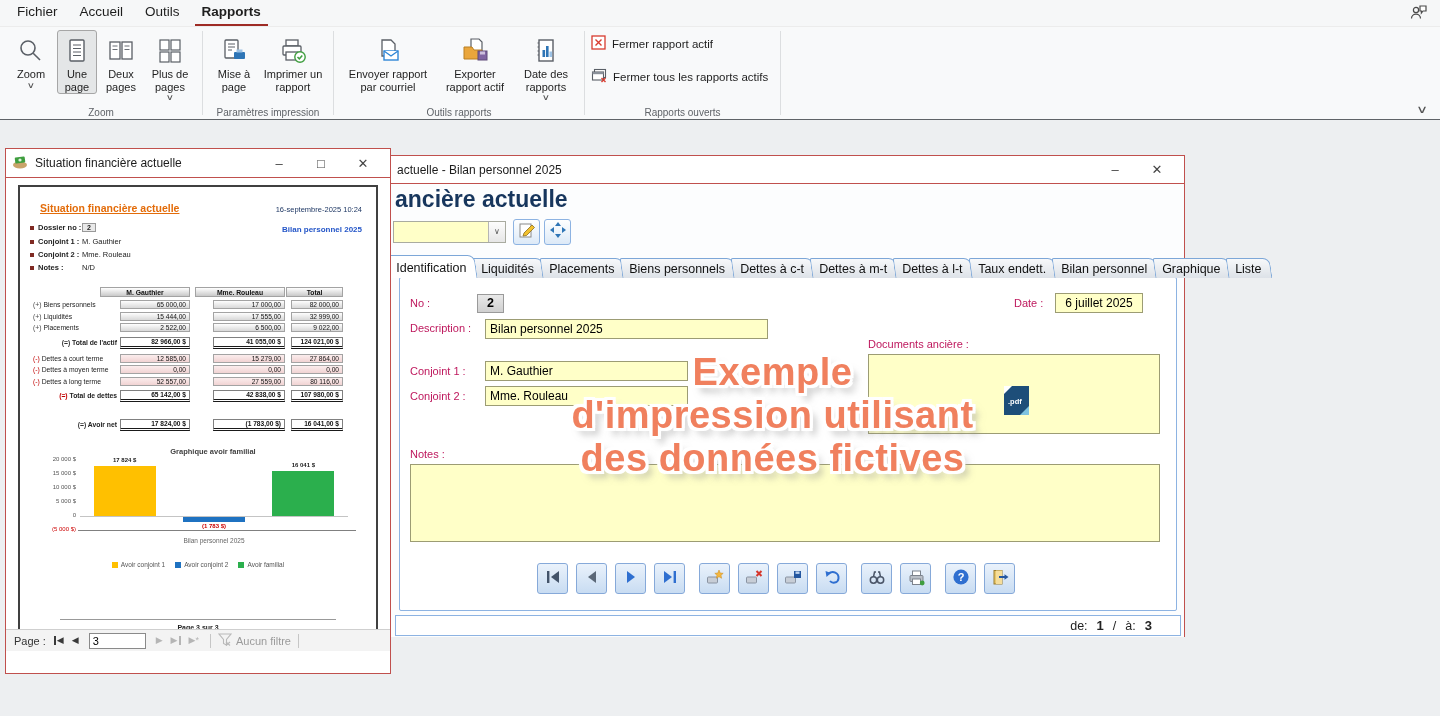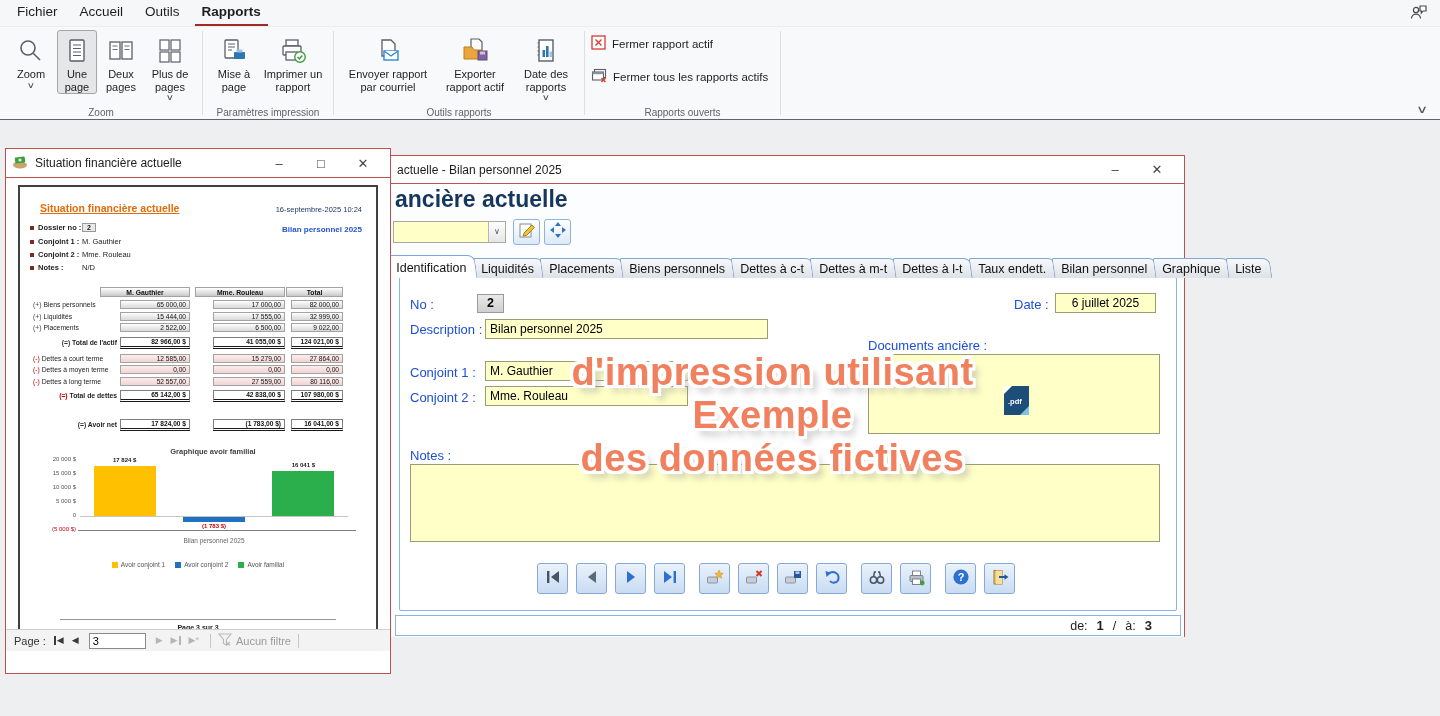--- a/index.html
+++ b/index.html
@@ -41,21 +41,21 @@
   .tool-btn{position:absolute;top:35px;width:27px;height:26px;border:1px solid #8db3e2;border-radius:3px;
     background:linear-gradient(#feffff,#dce9f7);display:flex;align-items:center;justify-content:center;}
   .tabstrip{position:absolute;left:-3px;top:70px;height:24px;display:flex;align-items:flex-end;z-index:2;}
   .ftab{position:relative;margin-right:-3px;padding:3px 9px 2px 7px;font-size:12.5px;color:#111;
     background:linear-gradient(#f7f8fa,#dde2e8);border:1px solid #7da7d8;border-bottom:none;
     border-radius:2px 7px 0 0;transform:skewX(8deg);white-space:nowrap;}
   .ftab span{display:inline-block;transform:skewX(-8deg);}
   .ftab.active{background:#fff;padding-top:5px;padding-bottom:3px;z-index:3;}
   .panel{position:absolute;left:8px;top:93px;width:778px;height:334px;background:#fff;
     border:1px solid #8db3e2;border-radius:2px;z-index:1;}
-  .flabel{position:absolute;font-size:13px;color:#1d4ed8;white-space:nowrap;}
+  .flabel{position:absolute;font-size:11px;color:#be185d;white-space:nowrap;}
   .yfield{position:absolute;background:#ffffc8;border:1px solid #9c9c74;font-size:12px;color:#000;
     padding:2px 4px;white-space:nowrap;overflow:hidden;}
   .no-box{position:absolute;left:77px;top:16px;width:27px;height:19px;background:linear-gradient(#e9e9e9,#cfcfcf);
     border:1px solid #9a9a9a;font-weight:bold;font-size:12.5px;text-align:center;line-height:17px;}
   .nav-btn{position:absolute;top:285px;width:31px;height:31px;border:1px solid #86a9d9;border-radius:3px;
     background:linear-gradient(#eaf2fb,#c8dcf2);display:flex;align-items:center;justify-content:center;}
   .recordbar{position:absolute;left:4px;top:431px;width:786px;height:21px;background:#fff;
     border:1px solid #8db3e2;display:flex;align-items:center;justify-content:flex-end;
     padding-right:28px;font-size:12.5px;color:#222;gap:9px;}
   .recordbar b{font-size:13px;}
@@ -336,21 +336,21 @@
         <div class="ftab"><span>Taux endett.</span></div>
         <div class="ftab"><span>Bilan personnel</span></div>
         <div class="ftab"><span>Graphique</span></div>
         <div class="ftab"><span>Liste</span></div>
       </div>
 
     <div class="panel">
       <span class="flabel" style="left:10px;top:19px">No :</span>
       <div class="no-box">2</div>
       <span class="flabel" style="left:614px;top:19px">Date :</span>
-      <div class="yfield" style="left:655px;top:15px;width:101px;height:20px;text-align:center">6 juillet 2025</div>
+      <div class="yfield" style="left:655px;top:15px;width:88px;height:20px;text-align:center">6 juillet 2025</div>
 
       <span class="flabel" style="left:10px;top:44px">Description :</span>
       <div class="yfield" style="left:85px;top:41px;width:283px;height:20px">Bilan personnel 2025</div>
 
       <span class="flabel" style="left:468px;top:60px">Documents ancière :</span>
       <div class="yfield" style="left:468px;top:76px;width:292px;height:80px">
         <span style="position:absolute;left:134px;top:30px">
           <svg width="27" height="30" viewBox="0 0 27 30">
           <path d="M1 1h25v29H1z" fill="#1d4e79"></path>
           <polygon points="1,1 9,1 1,9" fill="#fff"></polygon>
@@ -449,22 +449,22 @@
 
     <div class="recordbar">
       <span>de:</span>
       <b>1</b>
       <span>/</span>
       <span>à:</span>
       <b>3</b>
     </div>
 
     <div class="watermark">
+      <div>Exemple</div>
       <div>d'impression utilisant</div>
-      <div>Exemple</div>
       <div>des données fictives</div>
     </div>
   </div>
 </div>
 
 <div class="win" id="report-win">
   <div class="titlebar">
     <span style="margin-right:7px">
       <svg width="16" height="14" viewBox="0 0 16 14">
           <ellipse cx="8" cy="10" rx="7" ry="3.4" fill="#c9a36a"></ellipse>

